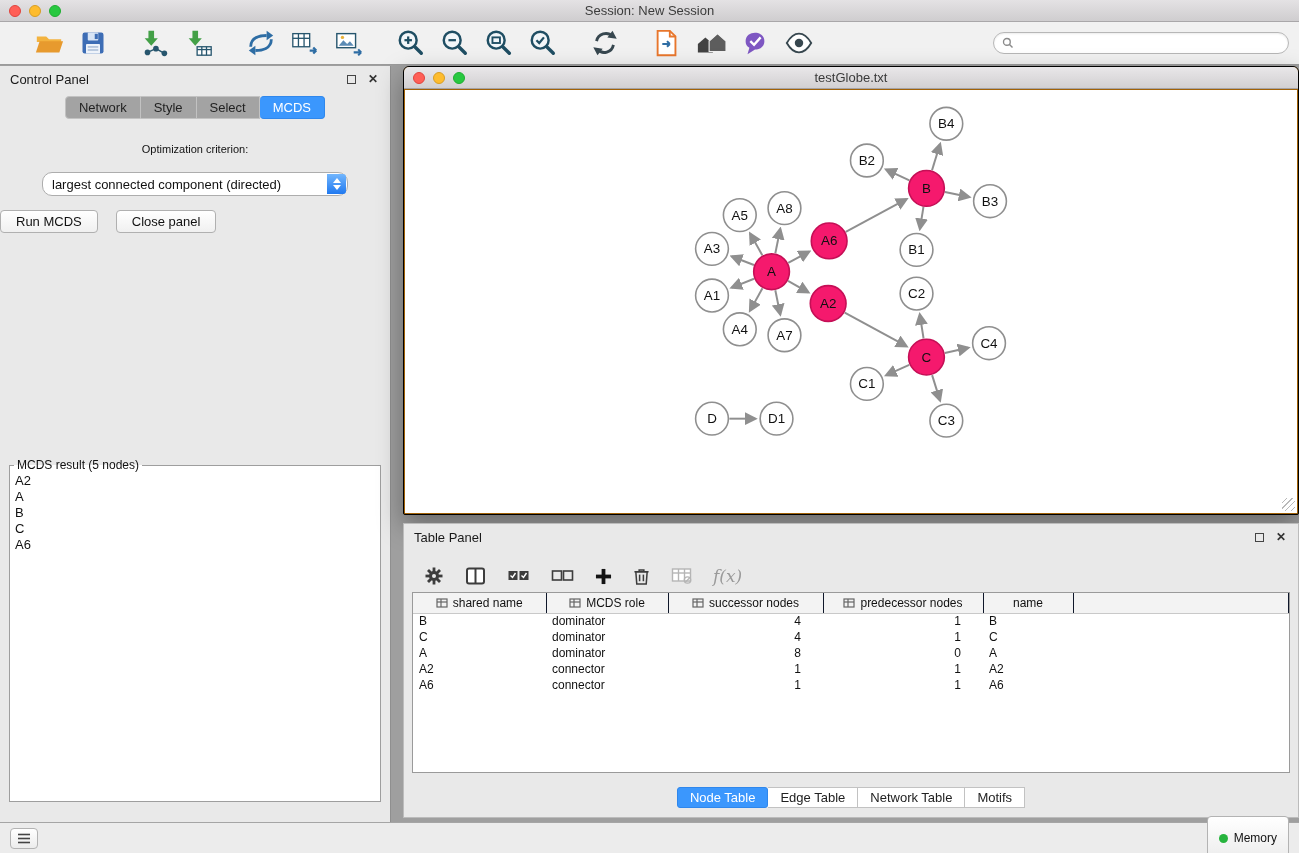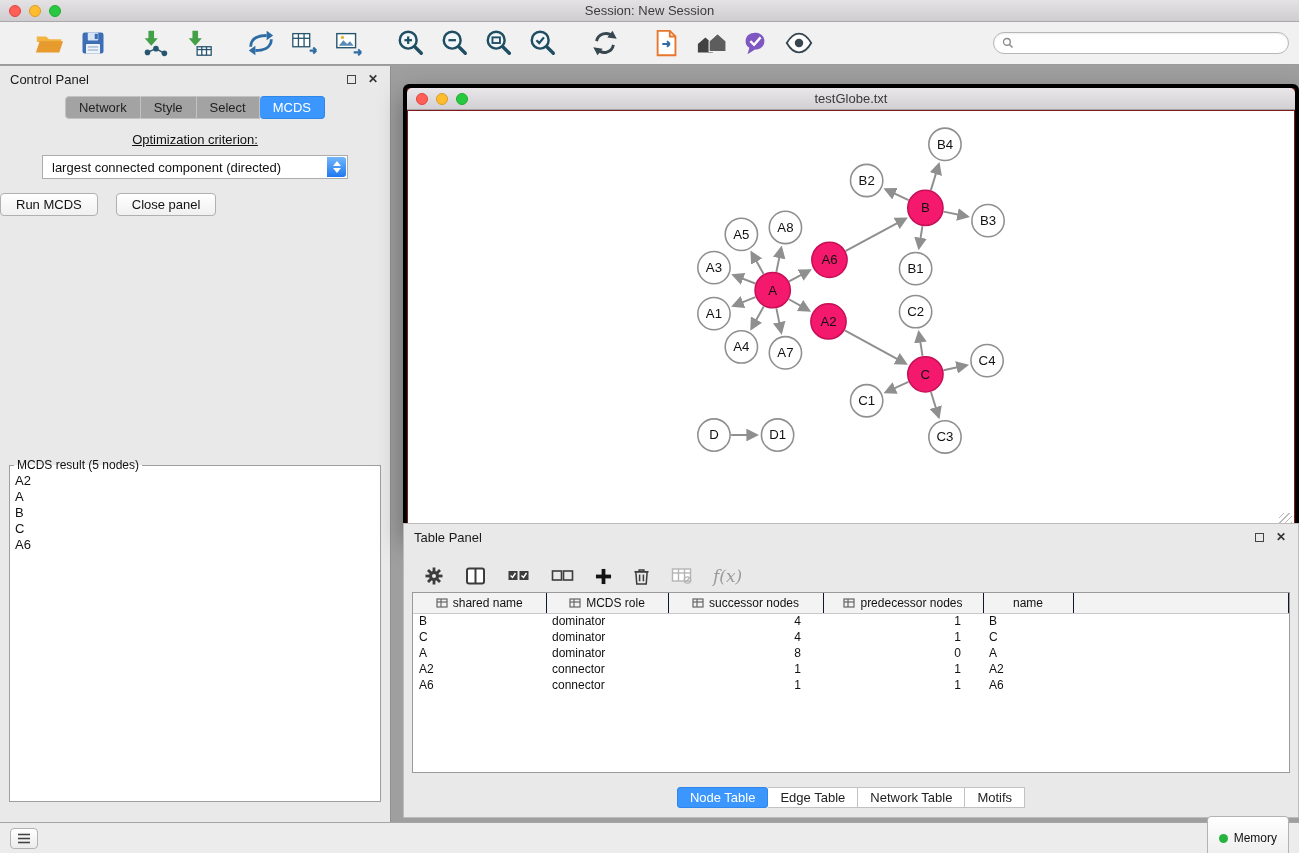--- a/index.html
+++ b/index.html
@@ -39,44 +39,44 @@
   .panel-header .ph-title { flex:1; }
   .ph-btn { width:14px; height:14px; margin-left:8px; display:flex; align-items:center; justify-content:center;
     font-size:12px; color:#333; cursor:pointer; }
   .float-square { width:9px; height:9px; border:1.5px solid #444; }
   .cp-tabs { margin-top:4px; display:flex; justify-content:center; }
   .cp-tab { font-size:13px; padding:3px 13px; background:#a3a3a3; border:1px solid #c2c2c2; border-left:none;
     color:#222; cursor:pointer; }
   .cp-tab:first-child { border-left:1px solid #c2c2c2; border-radius:4px 0 0 4px; }
   .cp-tab:last-child { border-radius:0 4px 4px 0; }
   .cp-tab.selected { background:#3b97fd; color:#fff; border-color:#2f87ec; border-radius:4px; }
-  .cp-opt-label { text-align:center; margin-top:13px; font-size:13px; color:#111;text-decoration:underline; }
-  .cp-select { width:306px; margin:8px auto 0; height:24px; background:#fff; border:1px solid #adadad;
-    border-radius:0; display:flex; align-items:center; font-size:13px; color:#111;
+  .cp-opt-label { text-align:center; margin-top:24px; font-size:11px; color:#111; }
+  .cp-select { width:306px; margin:17px auto 0; height:24px; background:#fff; border:1px solid #adadad;
+    border-radius:10px; display:flex; align-items:center; font-size:13px; color:#111;
     padding-left:9px; position:relative; cursor:pointer; }
   .stepper { position:absolute; right:1px; top:1px; bottom:1px; width:19px;
     background:linear-gradient(#72b6fd,#2079f0); border-radius:0 3px 3px 0;
     display:flex; flex-direction:column; align-items:center; justify-content:center; gap:2px; }
   .tri-up { width:0; height:0; border-left:4px solid transparent; border-right:4px solid transparent; border-bottom:5px solid #fff; }
   .tri-down { width:0; height:0; border-left:4px solid transparent; border-right:4px solid transparent; border-top:5px solid #fff; }
   .cp-buttons { display:flex; gap:18px; margin-top:14px; }
   .btn { background:linear-gradient(#ffffff,#f0f0f0); border:1px solid #b0b0b0; border-radius:4px;
     font-size:13px; color:#111; padding:3px 15px; cursor:pointer; }
   .mcds-box { position:absolute; left:9px; right:9px; top:392px; bottom:20px; background:#fff;
     border:1px solid #9e9e9e; }
   .mcds-box legend { font-size:12px; color:#111; margin-left:4px; padding:0 3px; }
   .mcds-list { padding:1px 2px; }
   .mcds-item { font-size:13px; line-height:16px; padding-left:3px; color:#111; }
 
   
   .workspace { position:absolute; top:0; bottom:0; left:391px; right:0; background:#9f9f9f; }
 
   
-  .net-window { position:absolute; left:12px; top:18px; width:896px; height:449px; background:#7f1d1d;
-    border:4px solid #000000; border-radius:6px 6px 2px 2px; box-shadow:0 10px 26px rgba(0,0,0,.35); }
+  .net-window { position:absolute; left:12px; top:0; width:896px; height:449px; background:#a16207;
+    border:1px solid #000000; border-radius:6px 6px 2px 2px; box-shadow:0 10px 26px rgba(0,0,0,.35); }
   .nw-titlebar { height:22px; background:linear-gradient(#e9e7e9,#d2d0d2); border-bottom:1px solid #a5a3a5;
     border-radius:5px 5px 0 0; position:relative; display:flex; align-items:center; justify-content:center;
     font-size:13px; color:#3a3a3a; }
   .nw-content { position:absolute; top:23px; left:1px; right:1px; bottom:1px; background:#fff; }
   .nw-content svg.graph { width:100%; height:100%; }
   .edge { stroke:#8f8f8f; stroke-width:2; }
   .node { fill:#fff; stroke:#8f8f8f; stroke-width:1.6; cursor:pointer; }
   .node.selected { fill:#f5196d; stroke:#c50f56; }
   .node-label { font-family:"Liberation Sans",sans-serif; font-size:13.5px; fill:#111; text-anchor:middle; pointer-events:none; }
   .grip { position:absolute; right:2px; bottom:2px; width:13px; height:13px;

